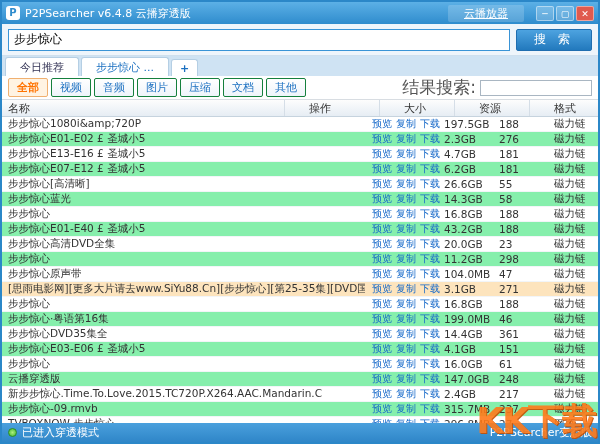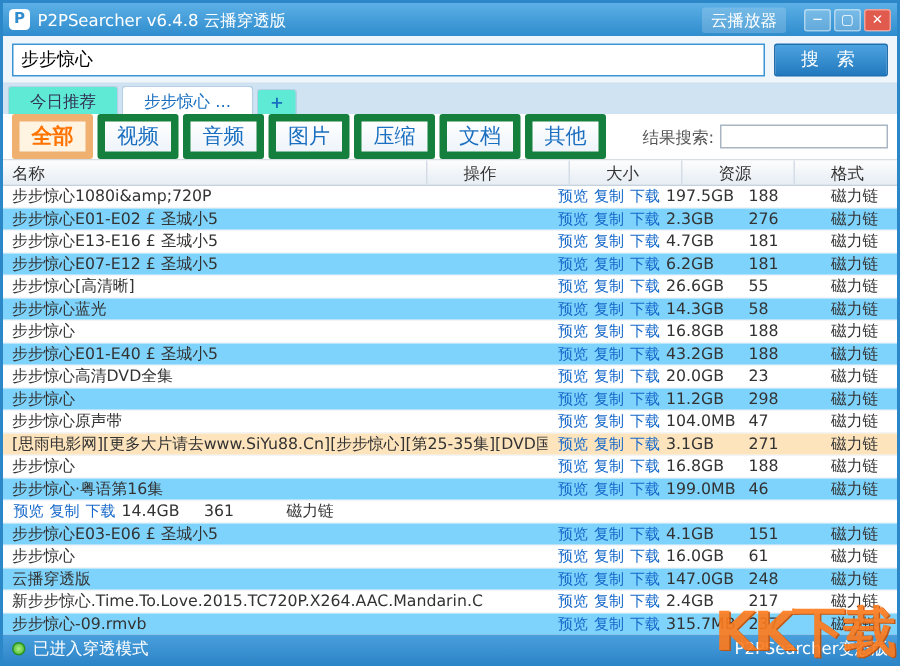--- a/index.html
+++ b/index.html
@@ -10,75 +10,75 @@
     display:flex; flex-direction:column; }
 
   
   .titlebar { height:22px; flex:0 0 22px; display:flex; align-items:center;
     background:linear-gradient(#5cb0e6,#2f8ccd); color:#fff; font-size:11px;
     padding:0 4px; }
   .app-icon { width:14px; height:14px; border-radius:3px; background:#fff;
     color:#2f8ccd; font-weight:bold; font-size:10px; text-align:center;
     line-height:14px; margin-right:5px; }
   .titlebar .title { flex:1; white-space:nowrap; overflow:hidden; }
-  .cloud-player { font-size:11px; color:#fff; margin-right:10px; padding:1px 6px;
-    background:rgba(255,255,255,.18); border-radius:2px; cursor:default; }
+  .cloud-player { font-size:11px; color:#fff; margin-right:10px; padding:1px 16px;
+    background:rgba(255,255,255,.18); border-radius:2px; cursor:default;text-decoration:underline; }
   .winbtn { width:18px; height:15px; margin-left:2px; text-align:center;
     line-height:14px; font-size:9px; color:#fff;
     background:rgba(255,255,255,.22); border:1px solid rgba(255,255,255,.45);
     border-radius:2px; }
   .winbtn.close { background:#e05a4e; }
 
   
   .search-row { flex:0 0 32px; display:flex; align-items:center; gap:6px;
     padding:0 6px; background:#eef5fb; border-bottom:1px solid #cfe0ee; }
   .search-input { flex:1; height:22px; border:1px solid #3a94d6; padding:0 5px;
     font-size:12px; font-family:inherit; background:#fff; }
   .search-btn { width:76px; height:22px; border:1px solid #1f6eb0;
     background:linear-gradient(#4da3e0,#2279bd); color:#fff; font-size:12px;
     letter-spacing:4px; font-family:inherit; border-radius:2px; }
 
   
   .tabbar { flex:0 0 20px; display:flex; align-items:flex-end; gap:2px;
     background:#cfe3f3; padding:0 0 0 3px; }
-  .tab { font-size:11px; color:#335; background:#5eead4;
+  .tab { font-size:11px; color:#335; background:#ffffff;
     border:1px solid #b5cfe4; border-bottom:none; padding:2px 14px 1px;
     border-radius:3px 3px 0 0; white-space:nowrap; }
   .tab.active { background:#fff; color:#1a6fc0; }
   .tab.plus { padding:2px 8px 1px; font-weight:bold; color:#1a6fc0; }
 
   
   .filterbar { flex:0 0 22px; display:flex; align-items:center; gap:3px;
     padding:0 6px; background:#fff; border-bottom:1px solid #d8dde2; }
-  .filter { font-size:14px; color:#1a6fc0; padding:1px 8px;
-    border:5px solid #15803d; border-radius:2px;
+  .filter { font-size:11px; color:#1a6fc0; padding:1px 8px;
+    border:1px solid #15803d; border-radius:2px;
     background:linear-gradient(#ffffff,#eef4fa); white-space:nowrap;text-align:center; }
   .filter.active { color:#ff7300; font-weight:bold; border-color:#f0b070;
     background:#fff3e2; }
   .result-search { margin-left:auto; display:flex; align-items:center; gap:4px; }
-  .result-search label { font-size:11px; color:#555; }
+  .result-search label { font-size:17px; color:#555; }
   .result-search input { width:112px; height:16px; border:1px solid #a9b6c2;
     font-size:11px; }
 
   
   .table-header { flex:0 0 17px; display:flex; align-items:center;
     background:linear-gradient(#fdfdfd,#e6edf4); border-bottom:1px solid #c6d3de;
     font-size:11px; color:#333;gap:20px; }
   .hcell { border-right:1px solid #d5dee7; height:100%; display:flex;
     align-items:center; padding-left:4px; }
   .col-name { flex:1; padding-left:6px; overflow:hidden; white-space:nowrap; }
   .col-actions { width:75px; }
   .col-size { width:55px; }
   .col-res { width:55px; }
   .col-fmt { width:48px; border-right:none; }
 
   .rows { flex:1; display:flex; flex-direction:column; overflow:hidden; }
   .row { flex:1; display:flex; align-items:center; font-size:10.5px;
     color:#333; border-bottom:1px solid #f2f5f8; }
-  .row.alt { background:#7dd3fc; }
+  .row.alt { background:#86efac; }
   .row.highlight { background:#fde4bd; }
   .row .col-name { text-overflow:clip; }
   .actions-cell { width:75px; display:flex; gap:4px; padding-left:3px;
     white-space:nowrap;justify-content:flex-end; }
   .actions-cell a { font-size:10px; color:#1568c9; text-decoration:none; }
   .cell { padding-left:4px; overflow:hidden; white-space:nowrap; }
 
   
   .statusbar { flex:0 0 18px; display:flex; align-items:center;
     background:linear-gradient(#4aa0dd,#2f86c8); color:#fff; font-size:11px;
@@ -303,20 +303,21 @@
       <a href="#">预览</a>
       <a href="#">复制</a>
       <a href="#">下载</a>
     </div>
     <div class="cell col-size">199.0MB</div>
     <div class="cell col-res">46</div>
     <div class="cell col-fmt">磁力链</div>
   </div>
 
   <div class="row">
+    <div class="col-name">步步惊心DVD35集全</div>
     <div class="actions-cell">
       <a href="#">预览</a>
       <a href="#">复制</a>
       <a href="#">下载</a>
     </div>
     <div class="cell col-size">14.4GB</div>
     <div class="cell col-res">361</div>
     <div class="cell col-fmt">磁力链</div>
   </div>
 

